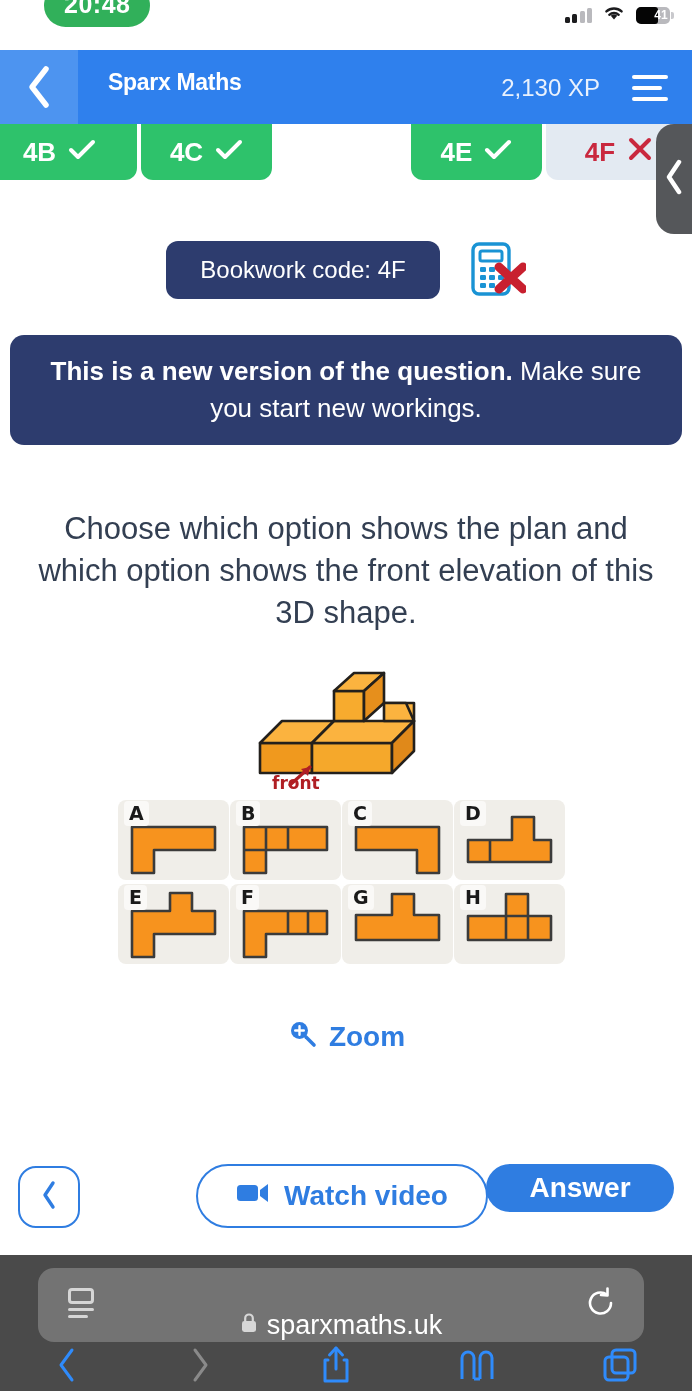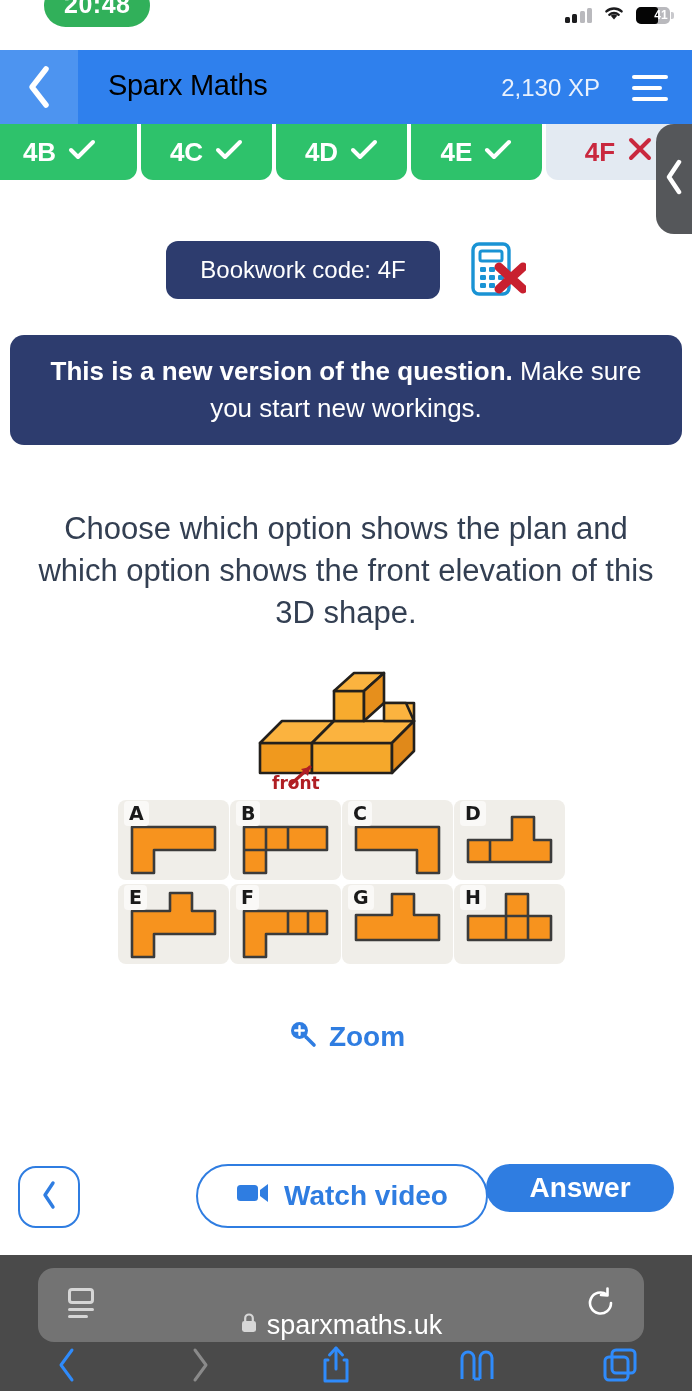--- a/index.html
+++ b/index.html
@@ -55,21 +55,21 @@
     position: absolute; top: 50px; left: 0; width: 692px; height: 74px;
     background: #2f80ed; z-index: 20;
   }
   .hdr-back {
     position: absolute; left: 0; top: 0; width: 78px; height: 74px;
     background: #4d94f0; display: flex; align-items: center; justify-content: center;
   }
   .hdr-back svg { display: block; }
   .hdr-title {
     position: absolute; left: 108px; top: 19px;
-    color: #000000; font-size: 29px; font-weight: normal; letter-spacing: -.3px;
+    color: #ffffff; font-size: 23px; font-weight: bold; letter-spacing: -.3px;
   }
   .hdr-xp {
     position: absolute; right: 92px; top: 24px;
     color: #e9f1fd; font-size: 24px; margin-left: 40px;
   }
   .hdr-menu {
     position: absolute; right: 24px; top: 25px;
     width: 36px; height: 26px;
   }
   .hdr-menu span {
@@ -264,28 +264,20 @@
   <div class="tab done t0">
     <span>4B</span>
     <span class="chk">
       <svg width="28" height="22" viewBox="0 0 28 22">
           <path d="M3 11 L10 18 L25 3" stroke="#fff" stroke-width="4" fill="none" stroke-linecap="round" stroke-linejoin="round"></path>
         </svg>
     </span>
   </div>
   <div class="tab done t1">
     <span>4C</span>
-    <span class="chk">
-      <svg width="28" height="22" viewBox="0 0 28 22">
-          <path d="M3 11 L10 18 L25 3" stroke="#fff" stroke-width="4" fill="none" stroke-linecap="round" stroke-linejoin="round"></path>
-        </svg>
-    </span>
-  </div>
-  <div class="tab done t2">
-    <span>4D</span>
     <span class="chk">
       <svg width="28" height="22" viewBox="0 0 28 22">
           <path d="M3 11 L10 18 L25 3" stroke="#fff" stroke-width="4" fill="none" stroke-linecap="round" stroke-linejoin="round"></path>
         </svg>
     </span>
   </div>
   <div class="tab done t3">
     <span>4E</span>
     <span class="chk">
       <svg width="28" height="22" viewBox="0 0 28 22">

